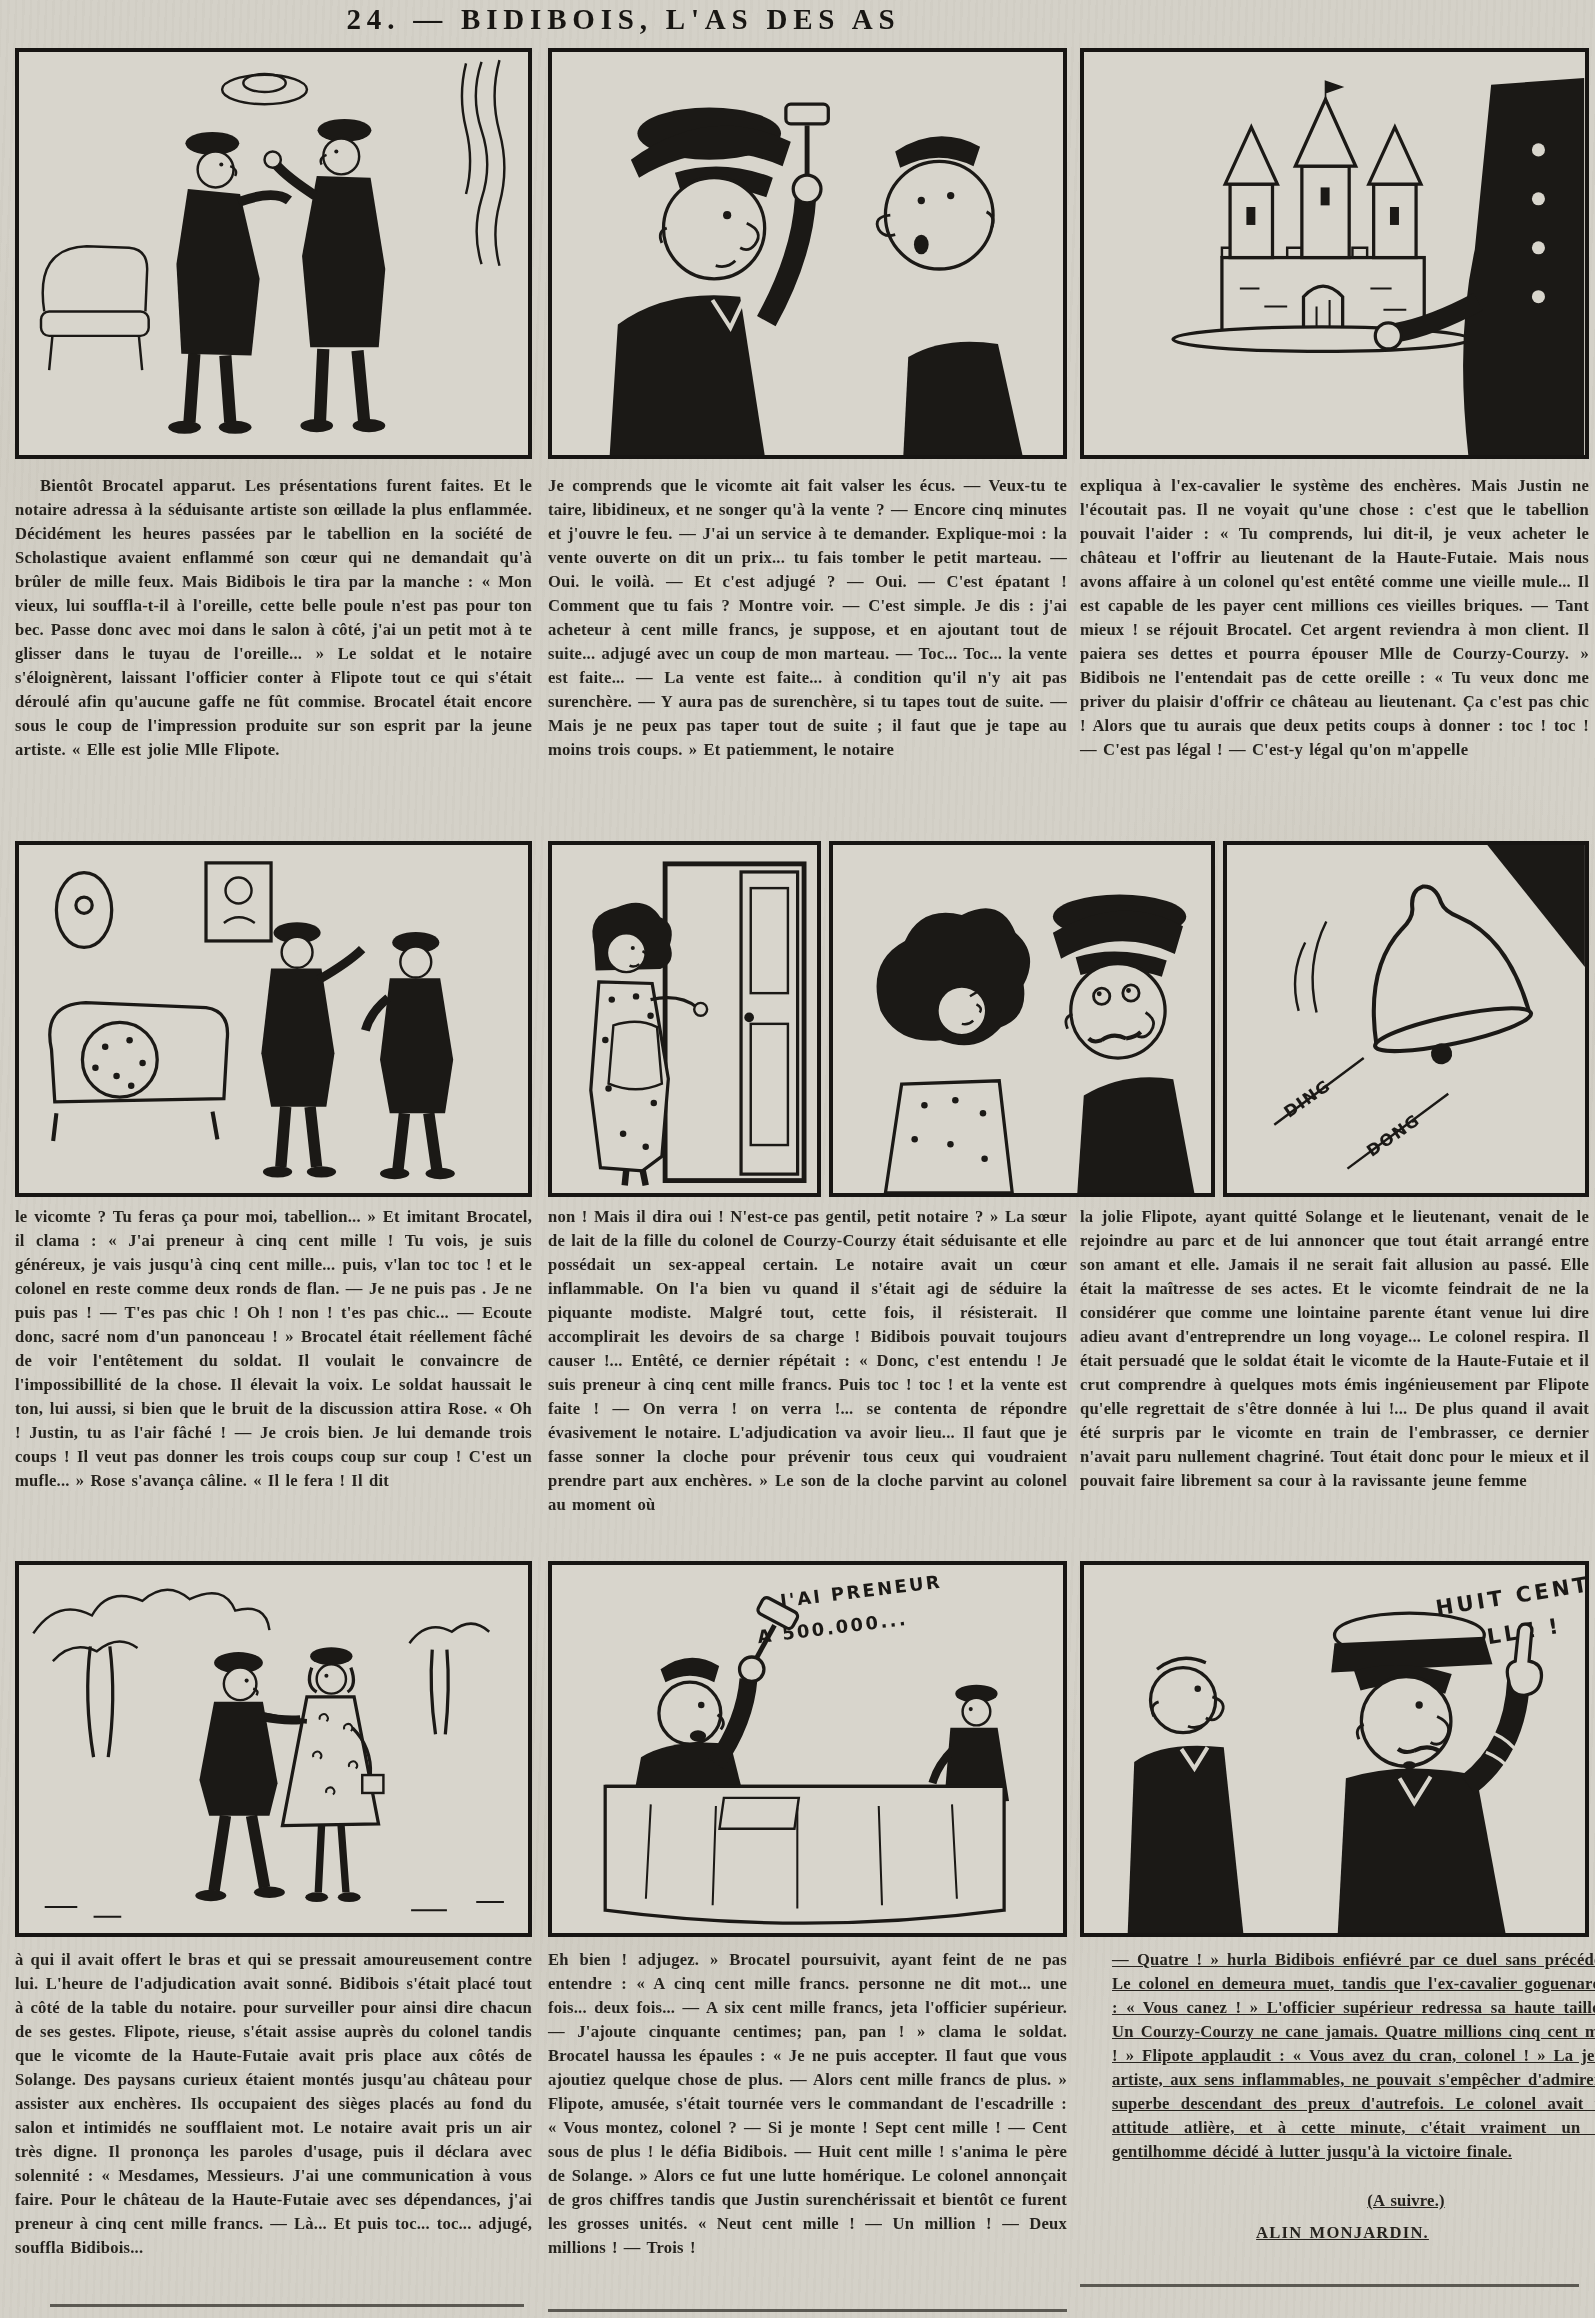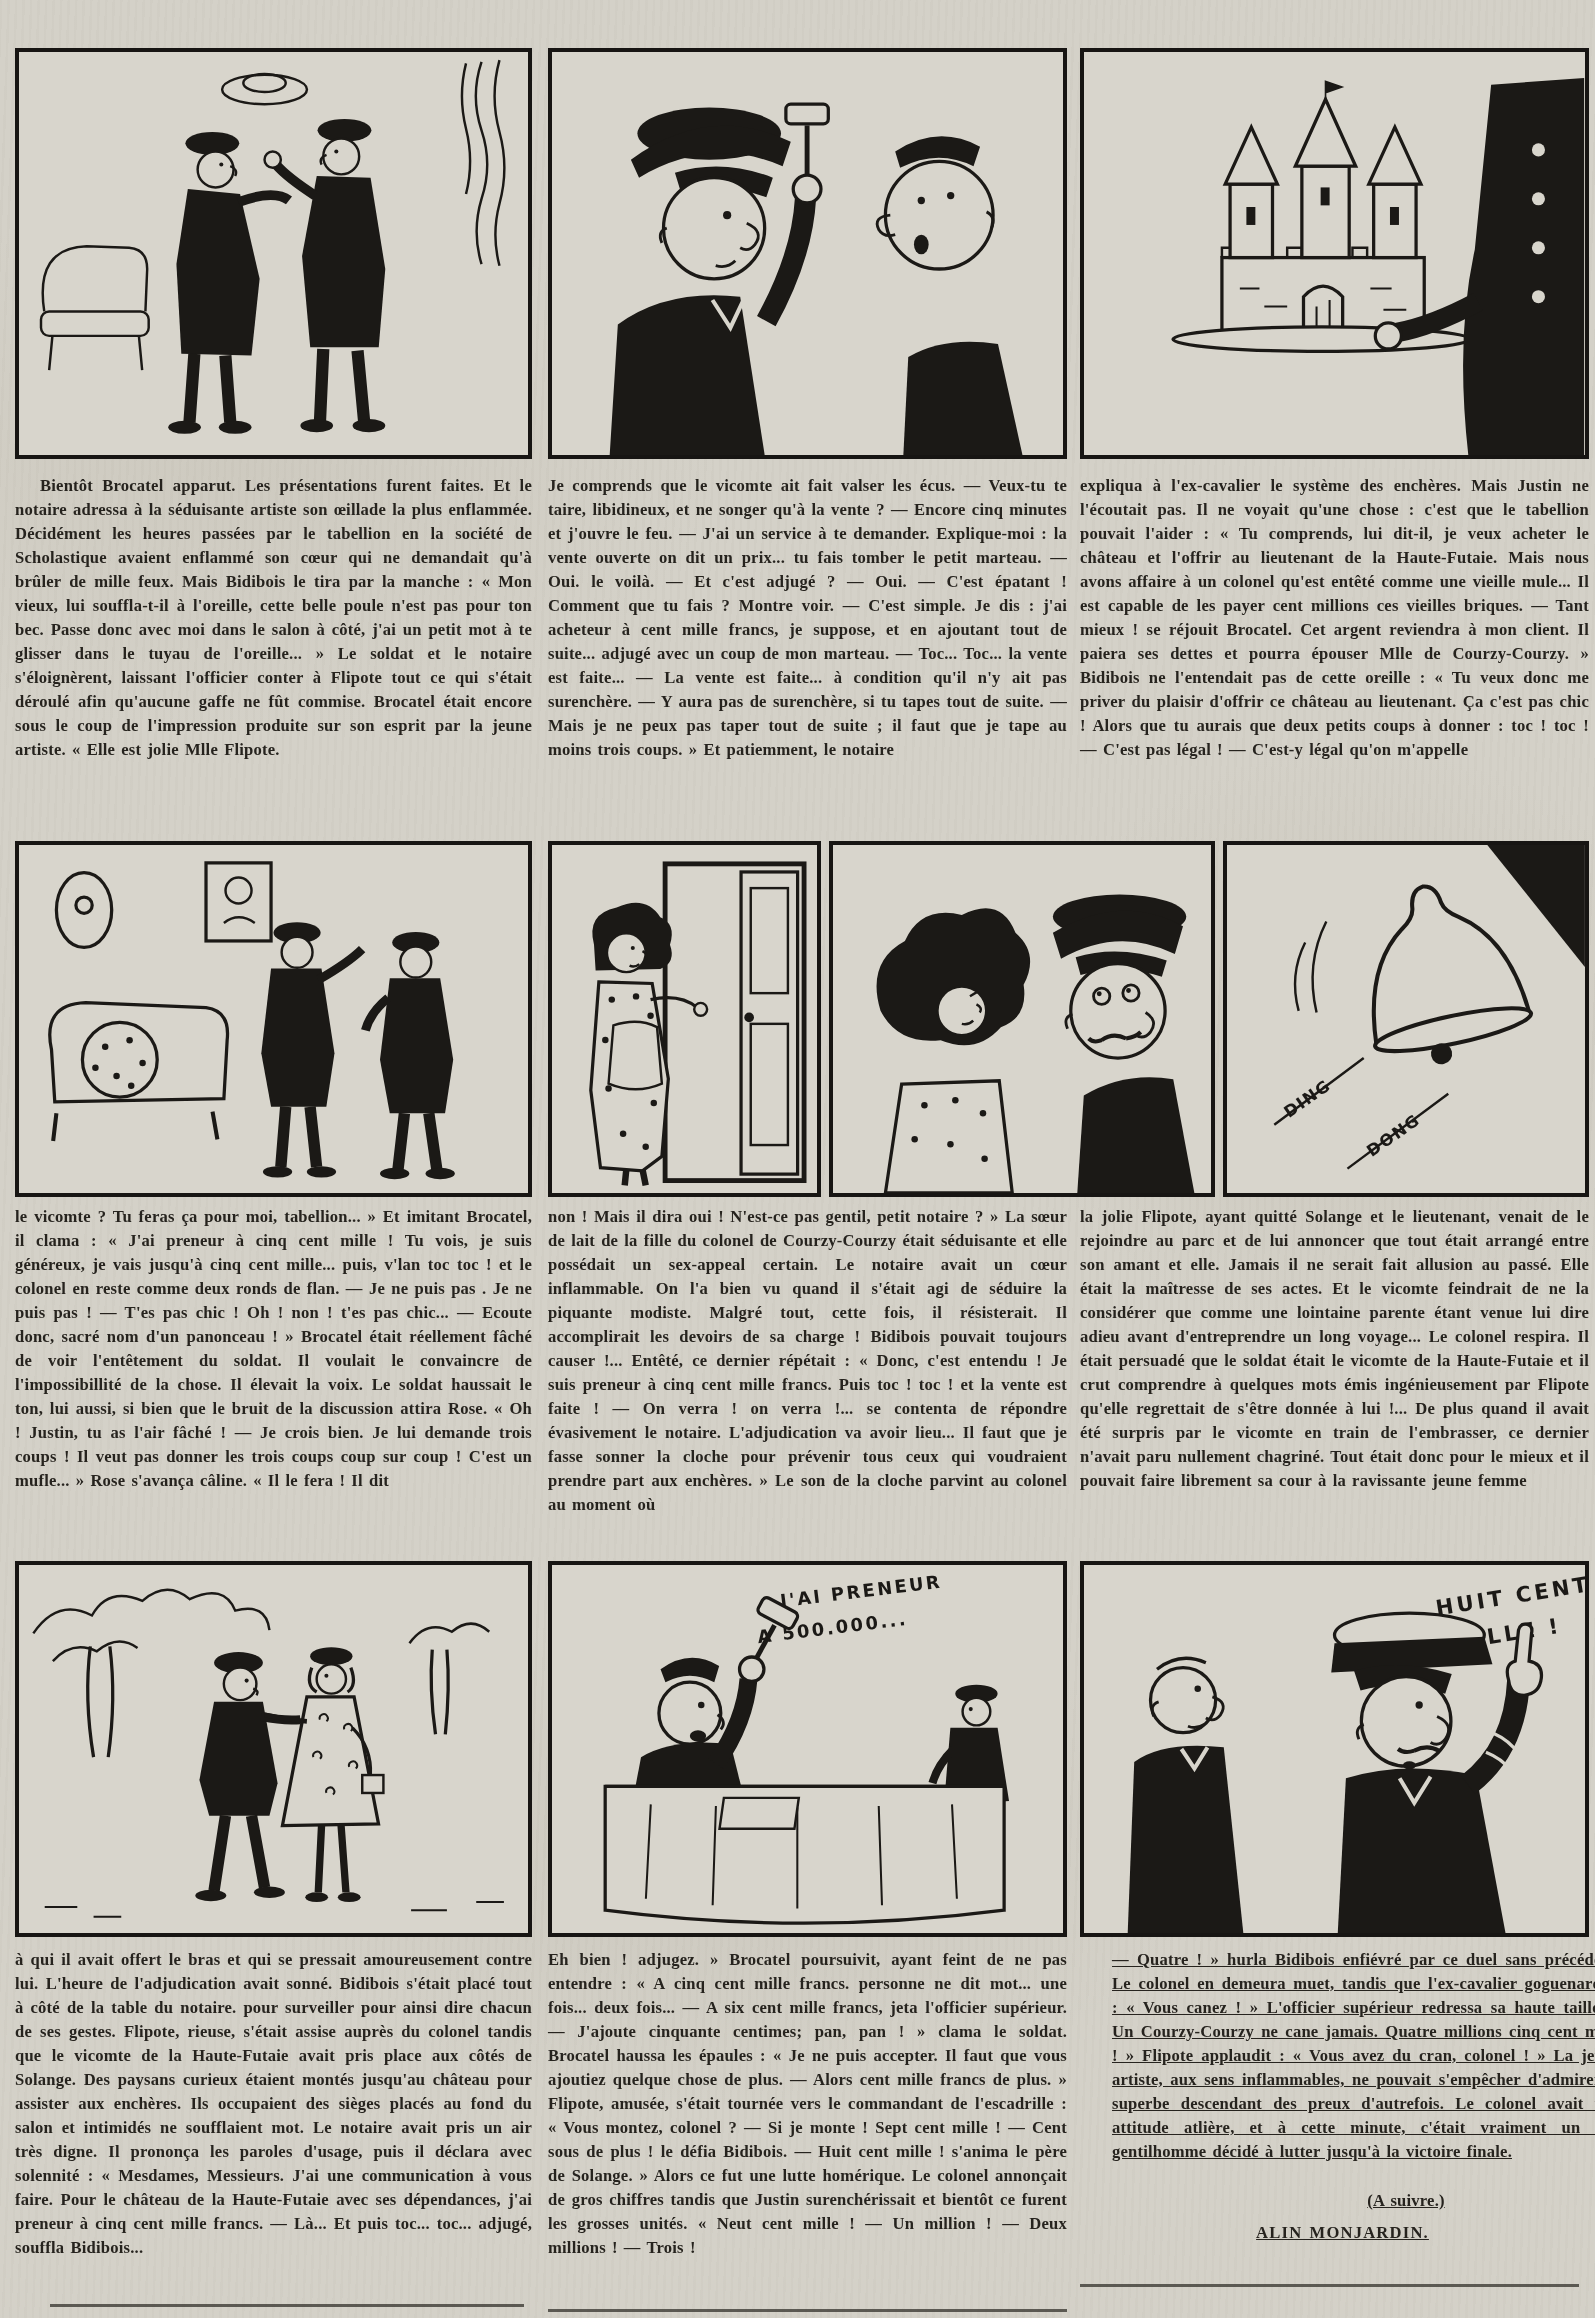--- a/index.html
+++ b/index.html
@@ -31,20 +31,21 @@
   .rule{position:absolute;height:2.5px;background:#33302b;opacity:.75;}
   .bubble{font-family:"DejaVu Sans",sans-serif;font-weight:700;fill:#1b1916;letter-spacing:3px;font-size:22px;}
   .bubble-big{font-family:"DejaVu Sans",sans-serif;font-weight:700;fill:#1b1916;letter-spacing:4px;font-size:26px;}
   .bell-word{font-family:"DejaVu Sans",sans-serif;font-weight:700;fill:#1b1916;letter-spacing:2px;font-size:20px;}
 </style>
 </head>
 <body>
 
 <div class="page">
 
+  <div class="page-title">24. — BIDIBOIS, L'AS DES AS</div>
 
   <svg class="panel" style="top:48px;left:15px;" width="517" height="411" viewBox="0 0 622 494">
     <g stroke="#1b1916" fill="none" stroke-width="3">
       <ellipse cx="300" cy="46" rx="52" ry="18"></ellipse>
       <ellipse cx="300" cy="38" rx="26" ry="11"></ellipse>
       <path d="M566 12 q-14 42 0 84 q14 42 0 84 q-12 40 0 80"></path>
       <path d="M588 10 q-12 44 0 88 q12 44 0 88 q-10 38 0 76"></path>
       <path d="M547 14 q-10 40 0 80 q10 40 0 80"></path>
       <path d="M30 318 q-12 -78 52 -80 l52 2 q24 2 22 30 l-2 48"></path>
       <rect x="26" y="318" width="132" height="30" rx="10"></rect>

